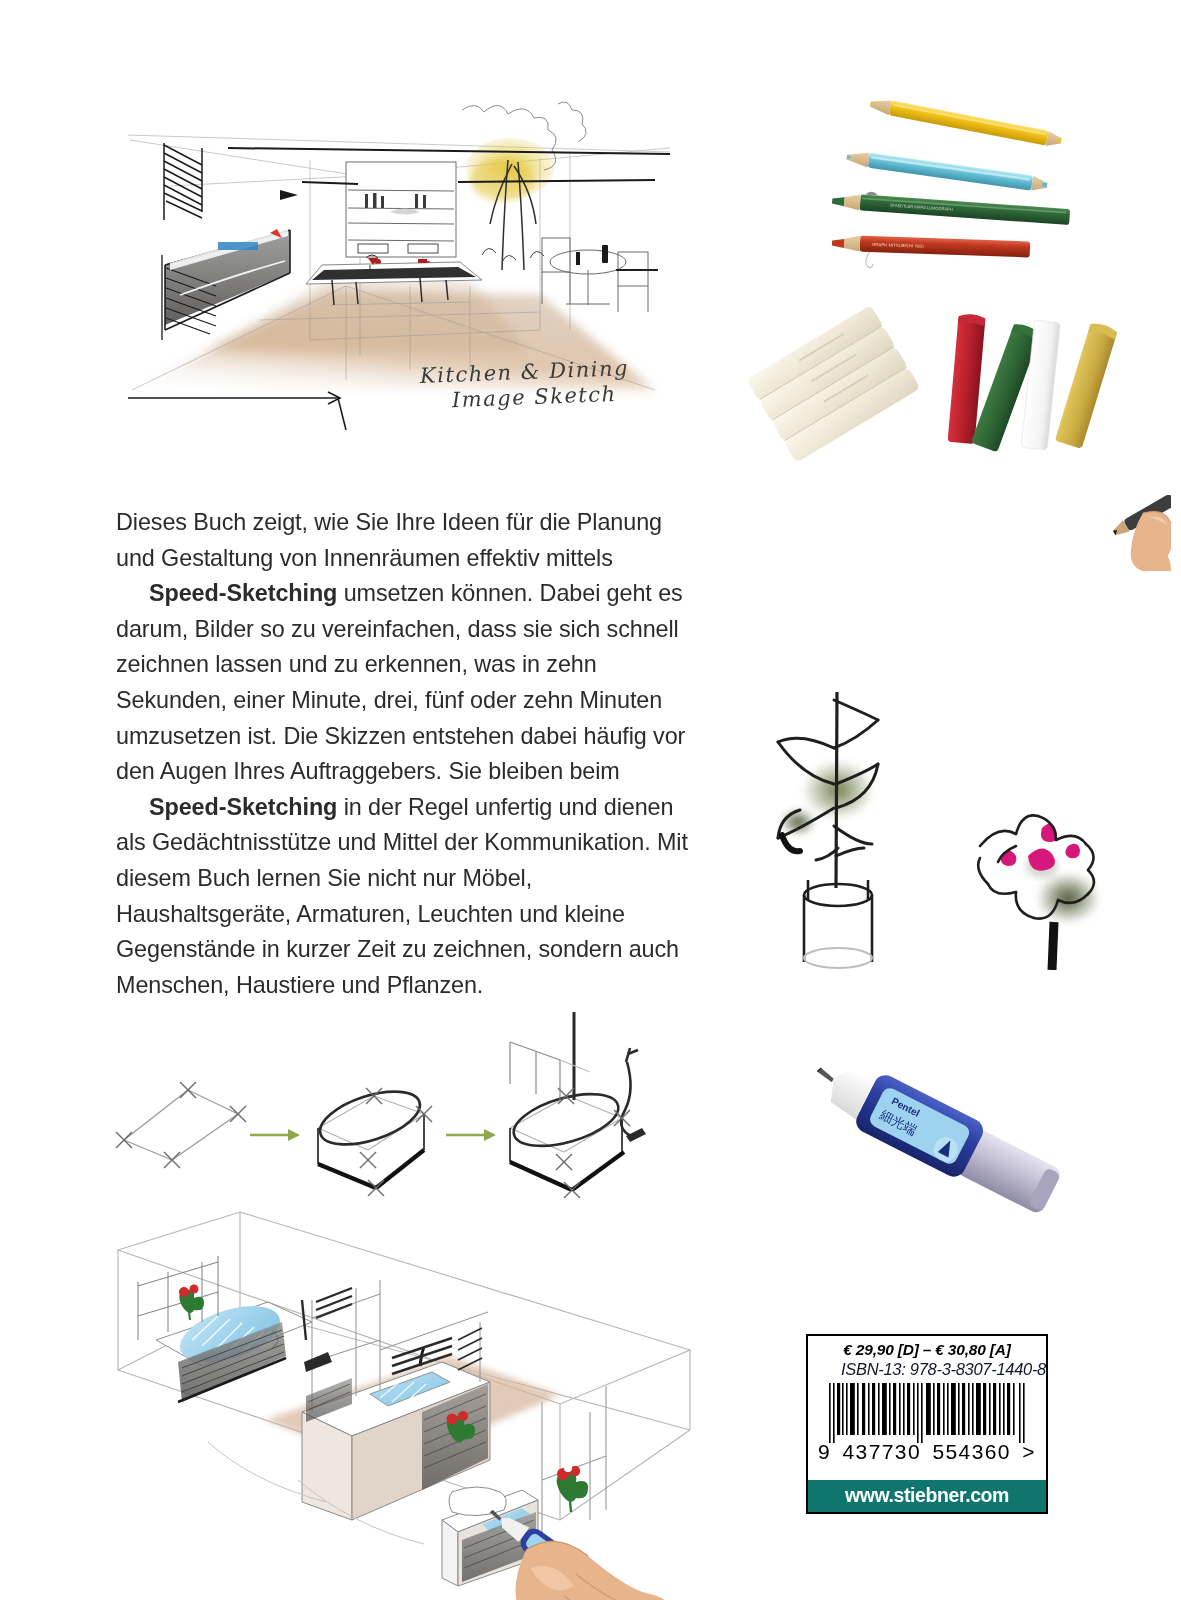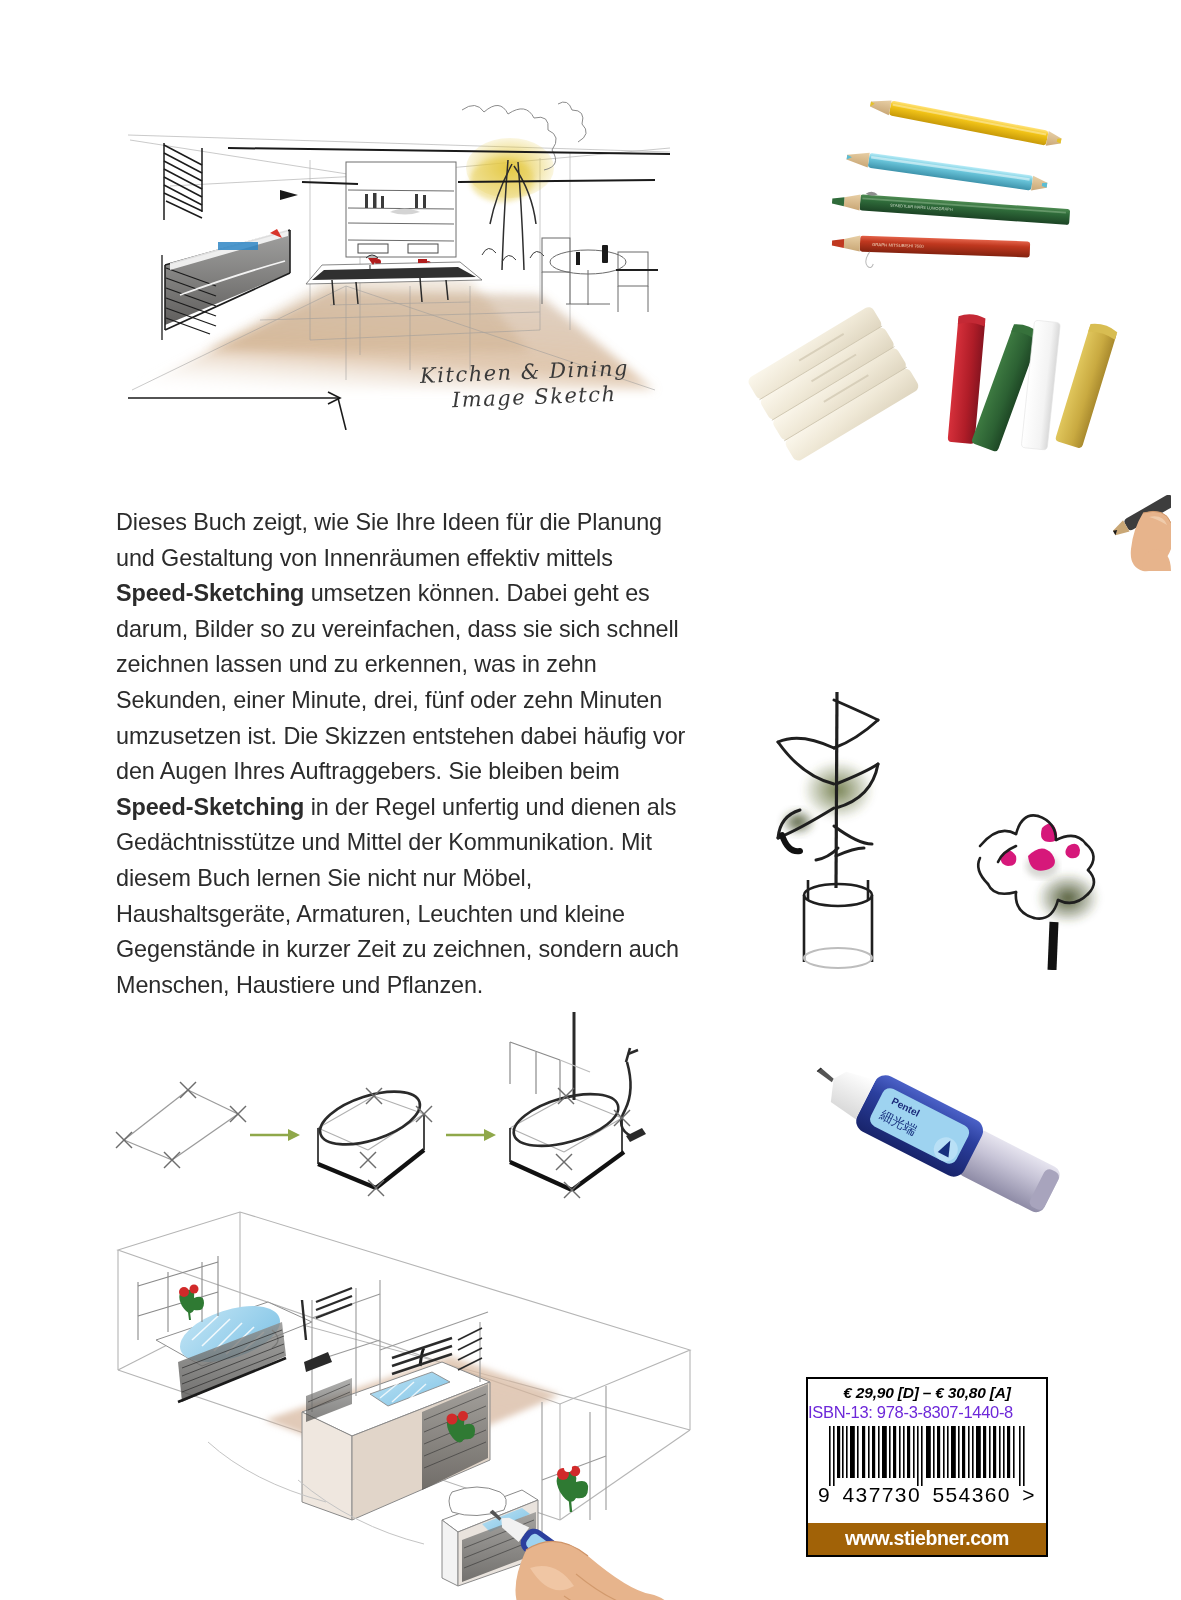--- a/index.html
+++ b/index.html
@@ -10,55 +10,56 @@
     color:#231f20;
   }
   .page{position:absolute;inset:0;background:#ffffff;}
 
   
   .blurb{
     position:absolute;left:116px;top:505px;width:575px;
     font-size:23.4px;line-height:35.6px;color:#2b2b2b;
     letter-spacing:-0.1px;
   }
-  .blurb b{font-weight:bold;}
+  .blurb b{font-weight:bold;margin-left:33px;}
 
   
   .art{position:absolute;overflow:hidden;}
   .art svg{display:block;width:100%;height:100%;}
 
   
   .barcode-block{
     position:absolute;left:806px;top:1334px;width:242px;height:180px;
     background:#fff;border:2px solid #000;box-sizing:border-box;
-    display:flex;flex-direction:column;margin-top:43px;
+    display:flex;flex-direction:column;
   }
   .bc-price{
     text-align:center;font-weight:bold;font-style:italic;
     font-size:15.5px;letter-spacing:-0.2px;margin-top:5px;color:#000;
   }
   .bc-isbn{
-    text-align:left;font-size:16.5px;margin-top:1px;color:#6d28d9;
+    text-align:right;font-size:16.5px;margin-top:1px;color:#0f172a;
     letter-spacing:-0.3px;
     font-family:"Liberation Sans","DejaVu Sans",sans-serif;
+    font-style:italic;
   }
   .bc-bars-wrap{
     flex:1;display:flex;flex-direction:column;align-items:center;
     justify-content:flex-start;padding:0 8px;
   }
   .bc-bars{width:200px;height:60px;margin-top:4px;}
   .bc-digits{
     width:218px;display:flex;align-items:flex-end;
     justify-content:space-between;
     font-family:"Liberation Sans","DejaVu Sans",sans-serif;
     font-size:21px;letter-spacing:1.4px;margin-top:-2px;color:#000;
   }
   .bc-digits span{line-height:1;}
   .bc-url{
-    background:#a16207;color:#fff;text-align:center;
+    background:#0f766e;color:#fff;text-align:center;
     font-weight:bold;font-size:19.5px;letter-spacing:-0.4px;
     padding:4px 0 5px;font-family:"Liberation Sans","DejaVu Sans",sans-serif;
   }
 
   
   .handwriting{
     position:absolute;font-family:"DejaVu Serif",serif;font-style:italic;
     color:#3a3a3a;white-space:nowrap;pointer-events:none;
   }
 </style>

